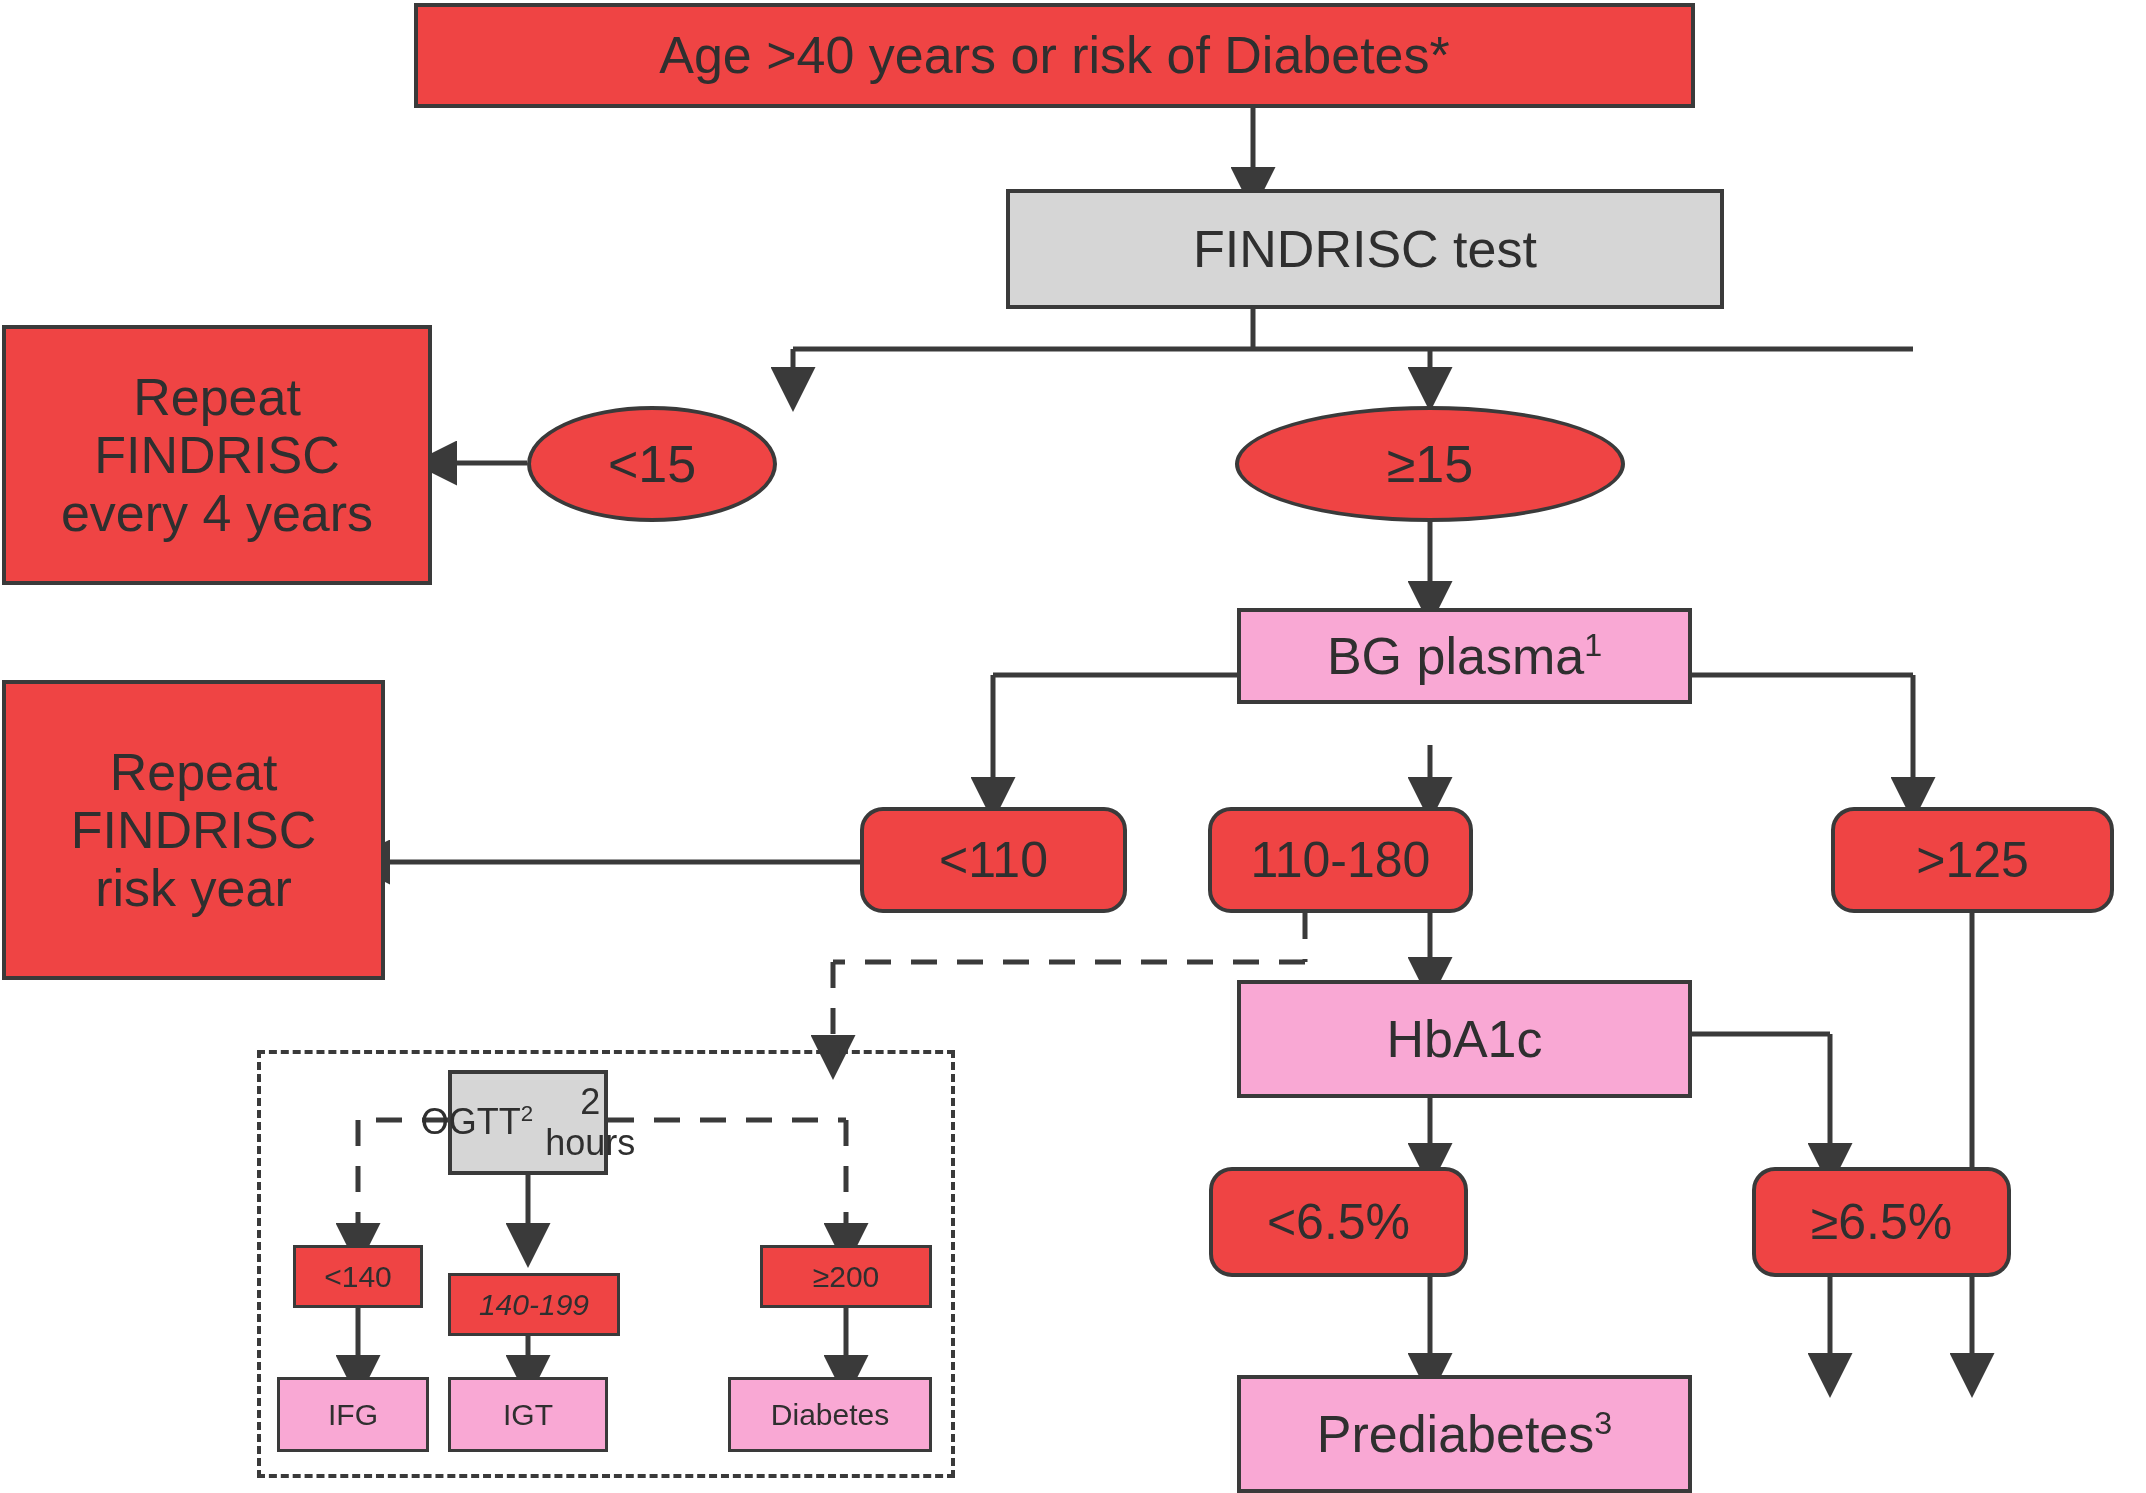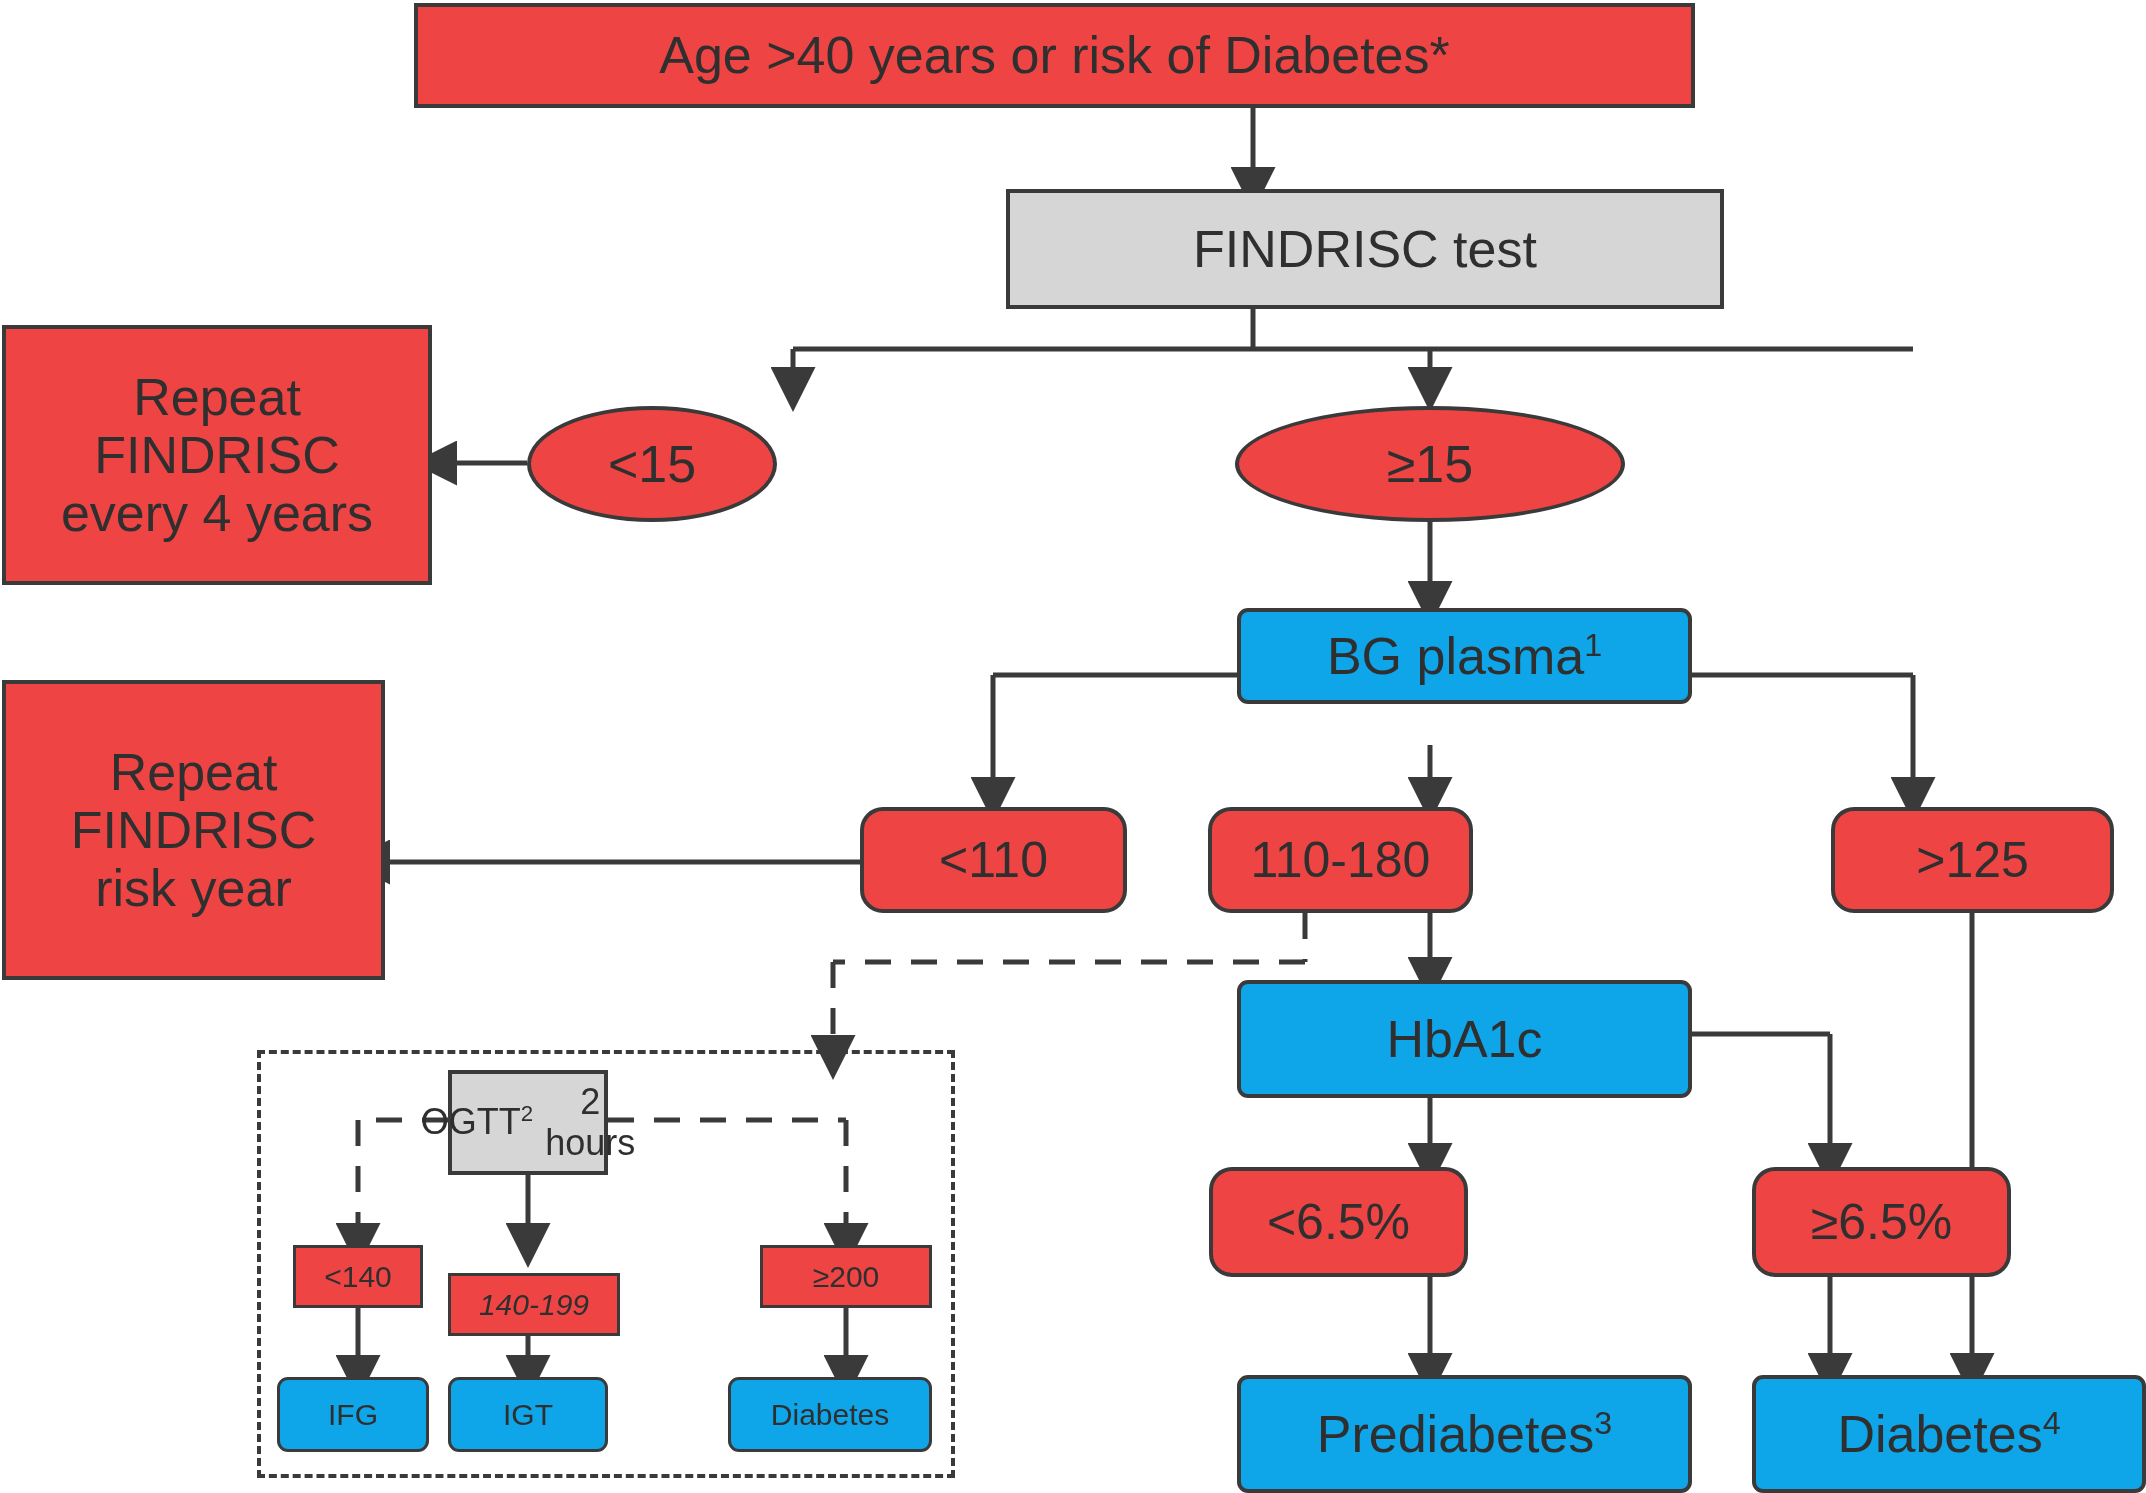--- a/index.html
+++ b/index.html
@@ -34,21 +34,21 @@
     align-items: center;
     justify-content: center;
     text-align: center;
     border: 4px solid #3a3a3a;
     background: #ef4444;
     color: #2f2f2f;
     line-height: 1.12;
     z-index: 2;
   }
   .node.fill-light { background: #d6d6d6; }
-  .node.fill-dark  { background: #0ea5e9; border-radius: 11px; }
+  .node.fill-dark  { background: #f9a8d4; }
   .node.ellipse {
     border-radius: 50%;
     border-width: 4px;
   }
   .node .label { padding: 0 6px; white-space: pre-line; }
   sup { font-size: 0.62em; vertical-align: super; line-height: 0; }
 
   
   .t-xl   { font-size: 52px; }
   .t-lg   { font-size: 50px; border-radius: 23px; }
@@ -192,23 +192,20 @@
   </div>
 
   <div class="node t-lg" style="left:1752px; top:1167px; width:259px; height:110px;">
     <span class="label">≥6.5%</span>
   </div>
 
   <div class="node fill-dark t-xl" style="left:1237px; top:1375px; width:455px; height:118px;">
     <span class="label"><span>Prediabetes</span><sup>3</sup></span>
   </div>
 
-  <div class="node fill-dark t-xl" style="left:1752px; top:1375px; width:394px; height:118px;">
-    <span class="label"><span>Diabetes</span><sup>4</sup></span>
-  </div>
 
   <div class="node fill-light t-sm" style="left:448px; top:1070px; width:160px; height:105px; flex-direction:row;">
     <span class="label"><span>OGTT</span><sup>2</sup></span>
     <span class="label">2 hours</span>
   </div>
 
   <div class="node t-xs" style="left:293px; top:1245px; width:130px; height:63px; border-width:3px;">
     <span class="label">&lt;140</span>
   </div>
 

